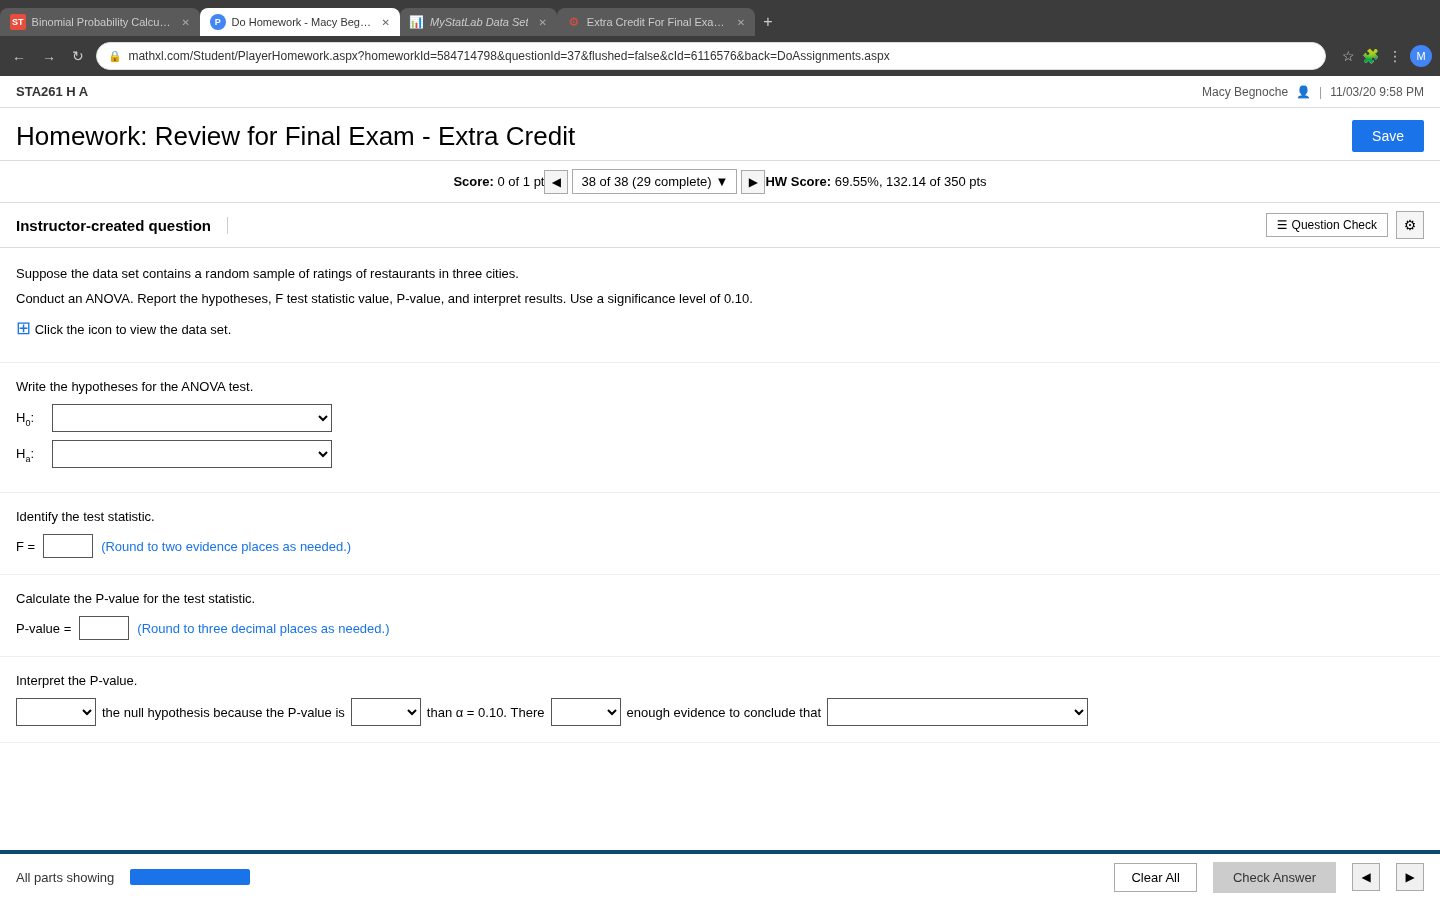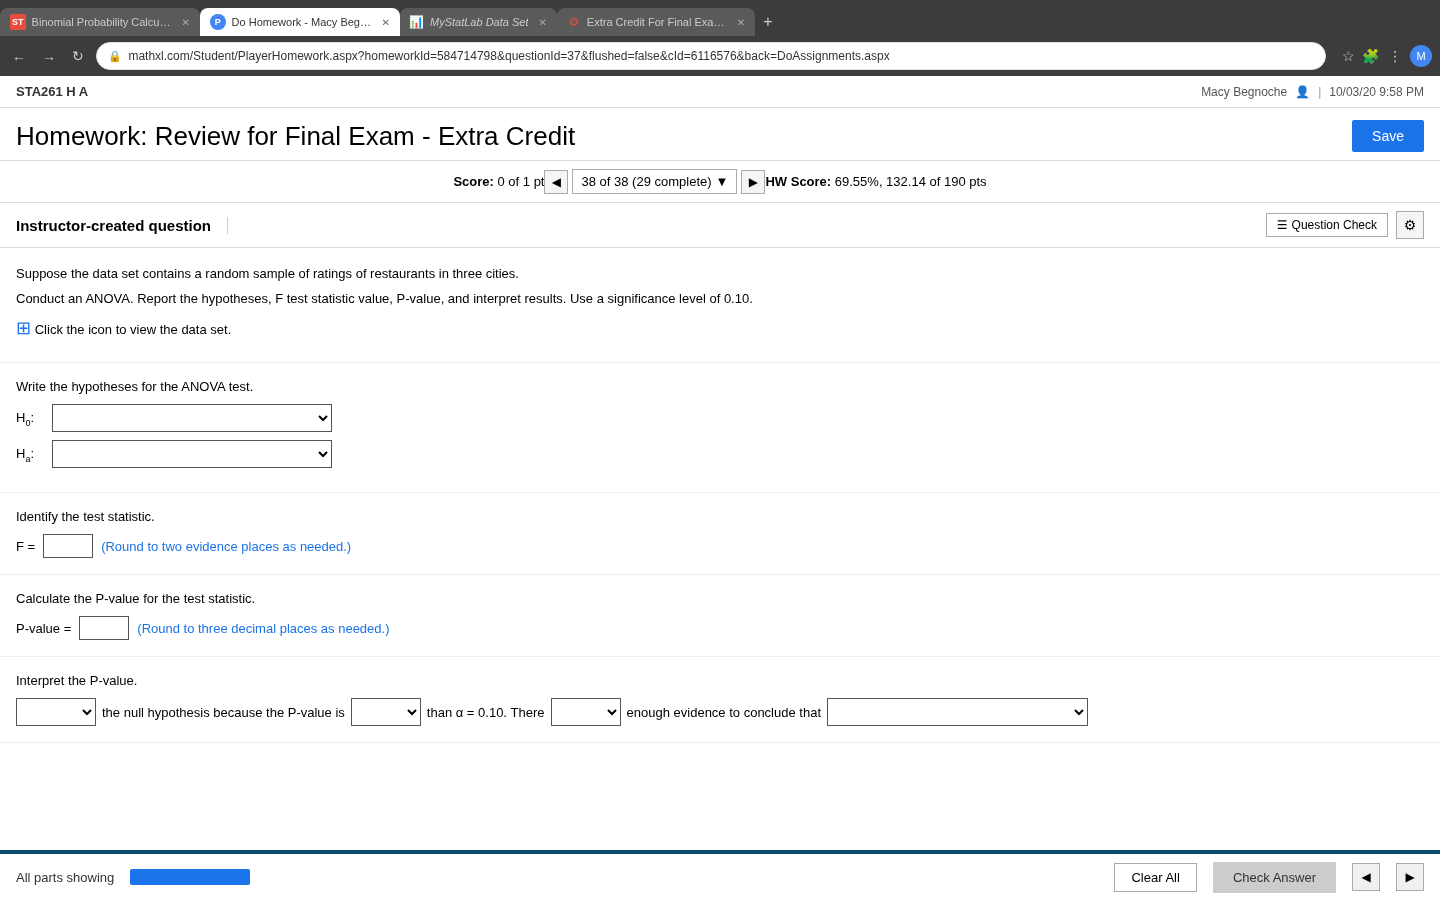--- a/index.html
+++ b/index.html
@@ -131,21 +131,21 @@
     </div>
   </div>
 </div>
 
 <div class="site-header">
   <span class="site-title">STA261 H A</span>
   <div class="site-user">
     <span>Macy Begnoche</span>
     <span>👤</span>
     <span class="divider-v">|</span>
-    <span>10/03/20 9:58 PM</span>
+    <span>11/03/20 9:58 PM</span>
   </div>
 </div>
 
 <div class="main-content">
 
   <div class="page-title-area">
     <h1 class="page-title">Homework: Review for Final Exam - Extra Credit</h1>
     <button class="save-btn">Save</button>
   </div>
 
@@ -157,21 +157,21 @@
     <div class="nav-controls">
       <button class="nav-arrow">◀</button>
       <div class="question-selector">
         <span>38 of 38 (29 complete)</span>
         <span>▼</span>
       </div>
       <button class="nav-arrow">▶</button>
     </div>
     <div class="hw-score">
       <span class="score-bold">HW Score:</span>
-      <span>69.55%, 132.14 of 190 pts</span>
+      <span>69.55%, 132.14 of 350 pts</span>
     </div>
   </div>
 
   <div class="question-header">
     <span class="question-title">Instructor-created question</span>
     <div class="question-actions">
       <button class="question-help-btn">
         <span>☰</span>
         <span>Question Check</span>
       </button>

